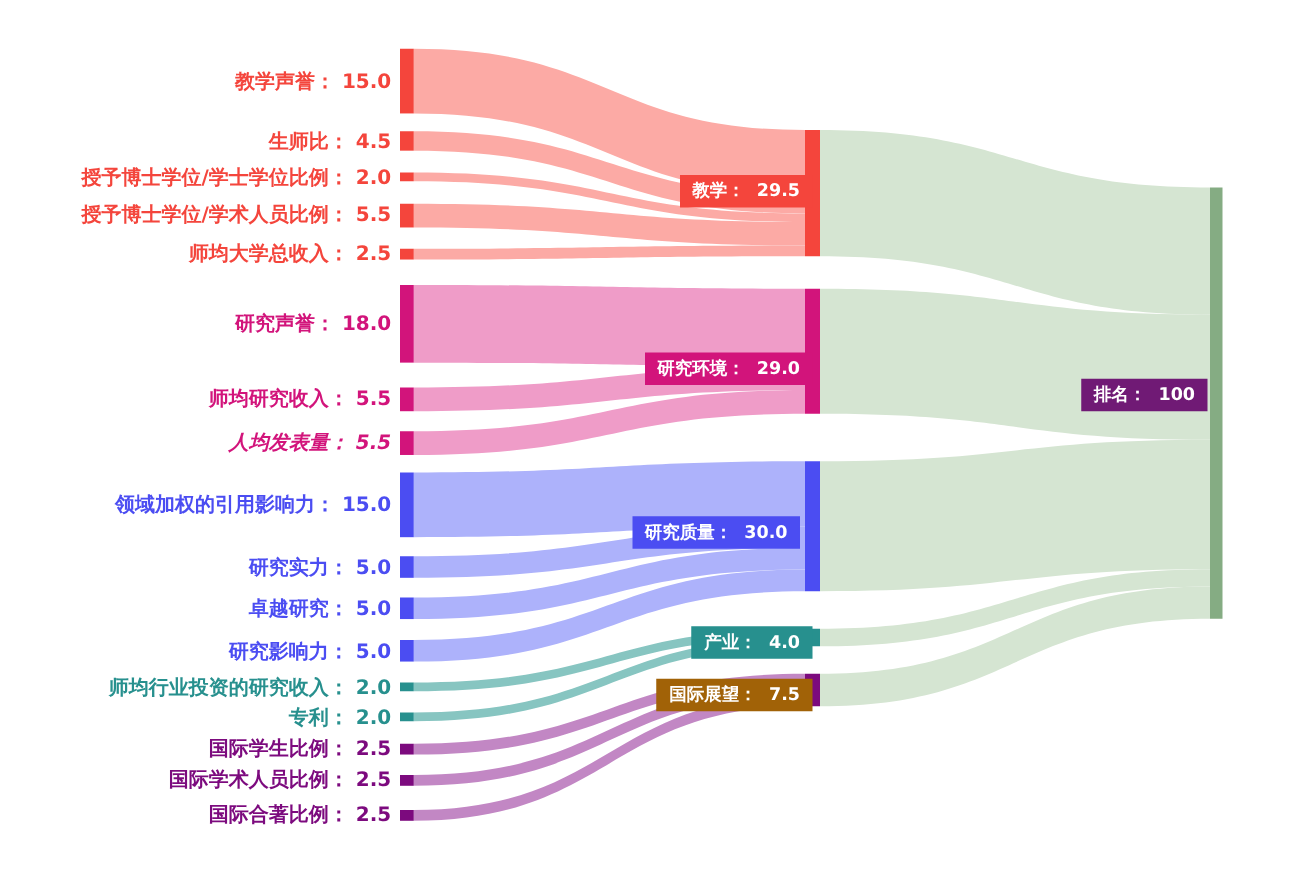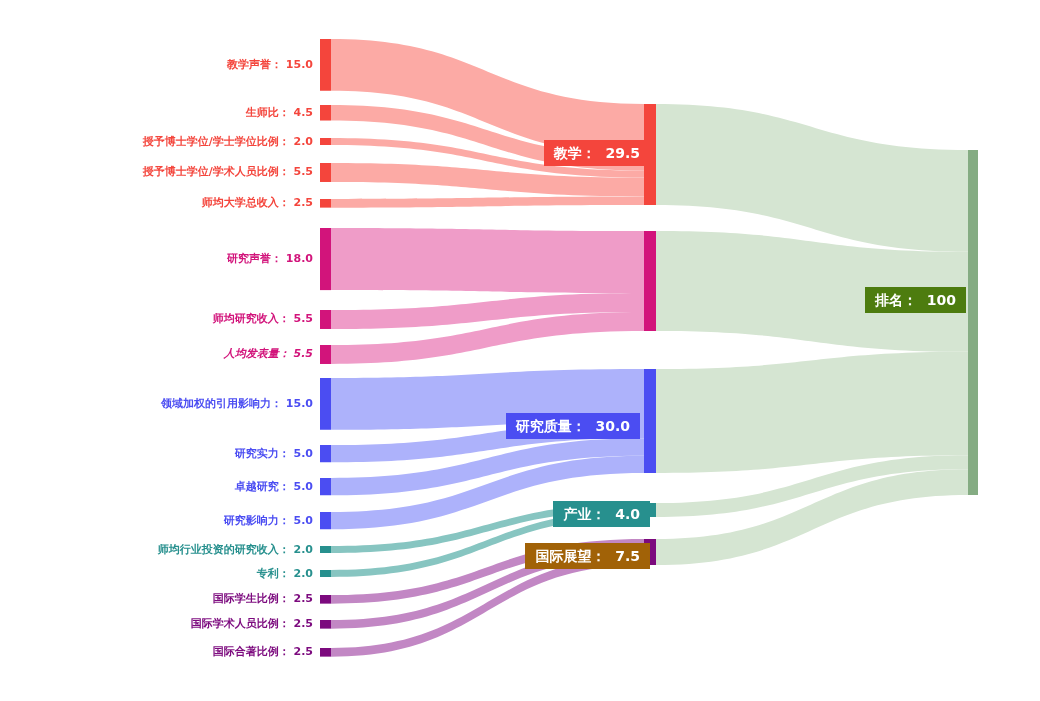--- a/index.html
+++ b/index.html
@@ -16,21 +16,21 @@
     overflow: hidden;
   }
   #sankey-svg {
     position: absolute;
     left: 0;
     top: 0;
   }
   .src-label {
     position: absolute;
     white-space: pre;
-    font-size: 11px;
+    font-size: 16px;
     font-weight: bold;
     line-height: 22px;
     height: 22px;
     text-align: center;
   }
   .node-label {
     position: absolute;
     white-space: pre;
     font-size: 14px;
     font-weight: bold;
@@ -101,17 +101,18 @@
     <div class="src-label" style="right: 727px; top: 392.875px; color: rgb(75, 77, 242);">领域加权的引用影响力： 15.0</div>
     <div class="src-label" style="right: 727px; top: 442.625px; color: rgb(75, 77, 242);">研究实力： 5.0</div>
     <div class="src-label" style="right: 727px; top: 475.625px; color: rgb(75, 77, 242);">卓越研究： 5.0</div>
     <div class="src-label" style="right: 727px; top: 509.625px; color: rgb(75, 77, 242);">研究影响力： 5.0</div>
     <div class="src-label" style="right: 727px; top: 538.5px; color: rgb(39, 144, 142);">师均行业投资的研究收入： 2.0</div>
     <div class="src-label" style="right: 727px; top: 562.5px; color: rgb(39, 144, 142);">专利： 2.0</div>
     <div class="src-label" style="right: 727px; top: 588.312px; color: rgb(124, 10, 126);">国际学生比例： 2.5</div>
     <div class="src-label" style="right: 727px; top: 613.312px; color: rgb(124, 10, 126);">国际学术人员比例： 2.5</div>
     <div class="src-label" style="right: 727px; top: 641.312px; color: rgb(124, 10, 126);">国际合著比例： 2.5</div>
     <div class="node-label" style="right: 390px; top: 140px; background: rgb(244, 69, 60);">教学：  29.5</div>
+    <div class="node-label" style="right: 390px; top: 282px; background: rgb(210, 20, 123);">研究环境：  29.0</div>
     <div class="node-label" style="right: 400px; top: 413px; background: rgb(75, 77, 242);">研究质量：  30.0</div>
     <div class="node-label" style="right: 390px; top: 501px; background: rgb(39, 144, 142);">产业：  4.0</div>
     <div class="node-label" style="right: 390px; top: 543px; background: #a16207;">国际展望：  7.5</div>
-    <div class="node-label" style="right: 74px; top: 287px; background: #4d7c0f; text-align: right;">排名：  100</div>
+    <div class="node-label" style="right: 74px; top: 303px; background: #701a75; text-align: right;">排名：  100</div>
   </div>
 
 </body></html>

